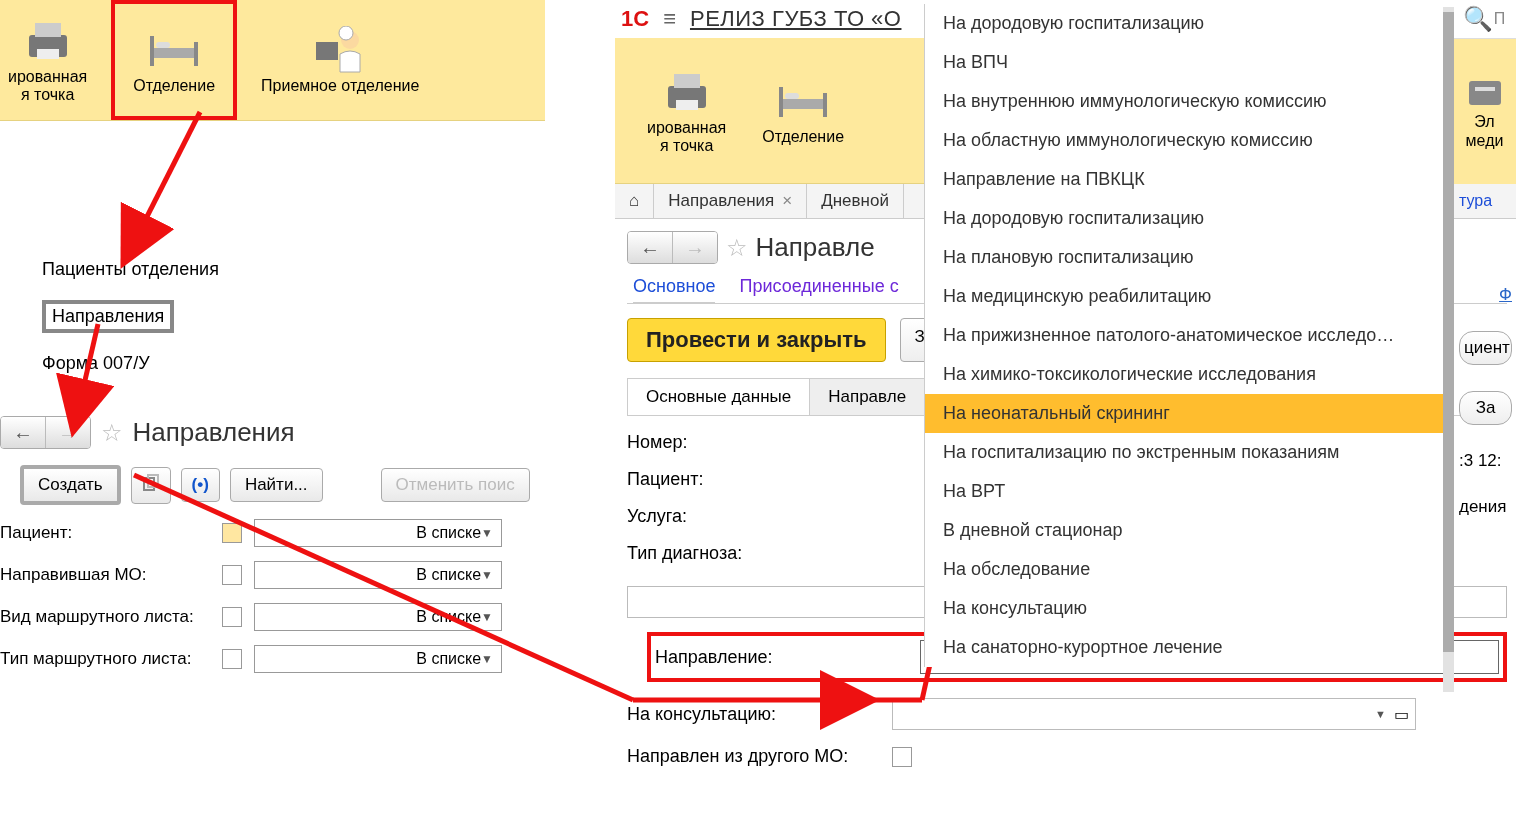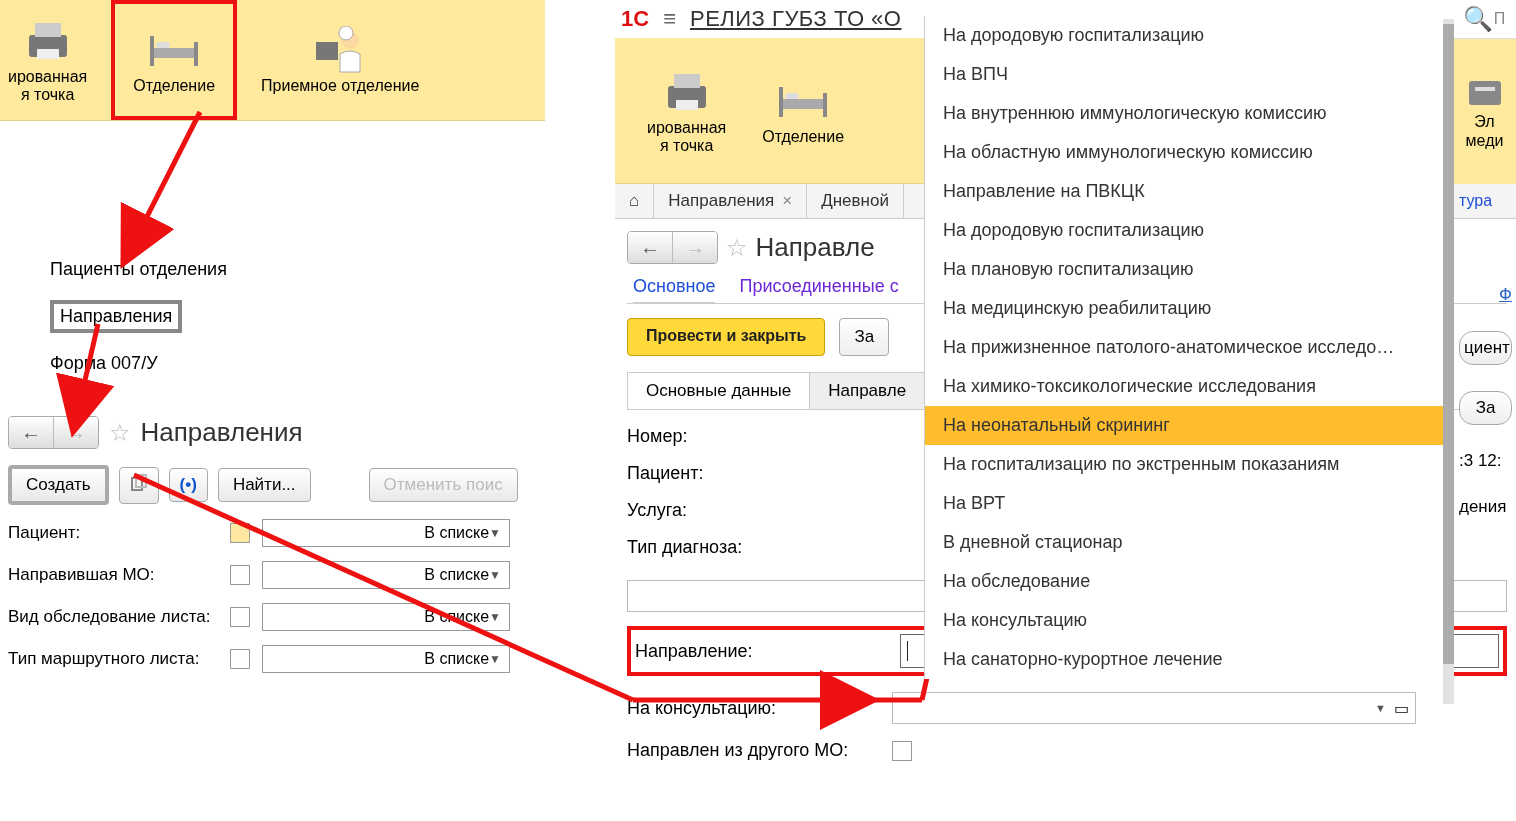--- a/index.html
+++ b/index.html
@@ -50,23 +50,24 @@
   color: #000;
   text-align: center;
   line-height: 1.1;
   margin-top: 2px;
 }
 .topbar-first {
   margin-left: -10px;
 }
 .redhl {
   border: 4px solid #e11;
+  margin-left: 20px;
 }
 .left-body {
-  padding: 28px 12px 0 8px;
+  padding: 28px 12px 0 0;
 }
 .menu-items {
   margin-left: 42px;
   margin-top: 110px;
 }
 .menu-item {
   font-size: 18px;
   margin: 10px 0;
 }
 .menu-item.sel {
@@ -210,21 +211,21 @@
   display: flex;
   gap: 14px;
   margin-top: 14px;
 }
 .cmd-primary {
   background: #ffd93a;
   border: 1px solid #c7a100;
   border-radius: 4px;
   padding: 8px 18px;
   font-weight: bold;
-  font-size: 16px;
+  font-size: 22px;
   color: #222;
 }
 .cmd {
   padding: 8px 14px;
   border: 1px solid #aaa;
   border-radius: 4px;
   background: linear-gradient(#fff,#eee);
   font-size: 17px;
 }
 .inner-tabs {
@@ -260,21 +261,21 @@
   justify-content: space-between;
   font-size: 16px;
 }
 .field-input.thin { max-width: 510px; }
 .tiny-arrow { font-size: 11px; color: #555; }
 
 
 .dropdown {
   position: absolute;
   left: 924px;
-  top: 16px;
+  top: 4px;
   width: 518px;
   background: #fff;
   border-left: 1px solid #ccc;
   z-index: 10;
 }
 .dd-item {
   padding: 9px 18px;
   font-size: 18px;
   color: #333;
   white-space: nowrap;
@@ -417,21 +418,21 @@
       </div>
       <div class="filter-row">
         <div class="filter-label">Направившая МО:</div>
         <div class="cb"></div>
         <div class="select">
             <span>В списке</span>
             <span class="select-arrow">▼</span>
           </div>
       </div>
       <div class="filter-row">
-        <div class="filter-label">Вид обследование листа:</div>
+        <div class="filter-label">Вид маршрутного листа:</div>
         <div class="cb"></div>
         <div class="select">
             <span>В списке</span>
             <span class="select-arrow">▼</span>
           </div>
       </div>
       <div class="filter-row">
         <div class="filter-label">Тип маршрутного листа:</div>
         <div class="cb"></div>
         <div class="select">

